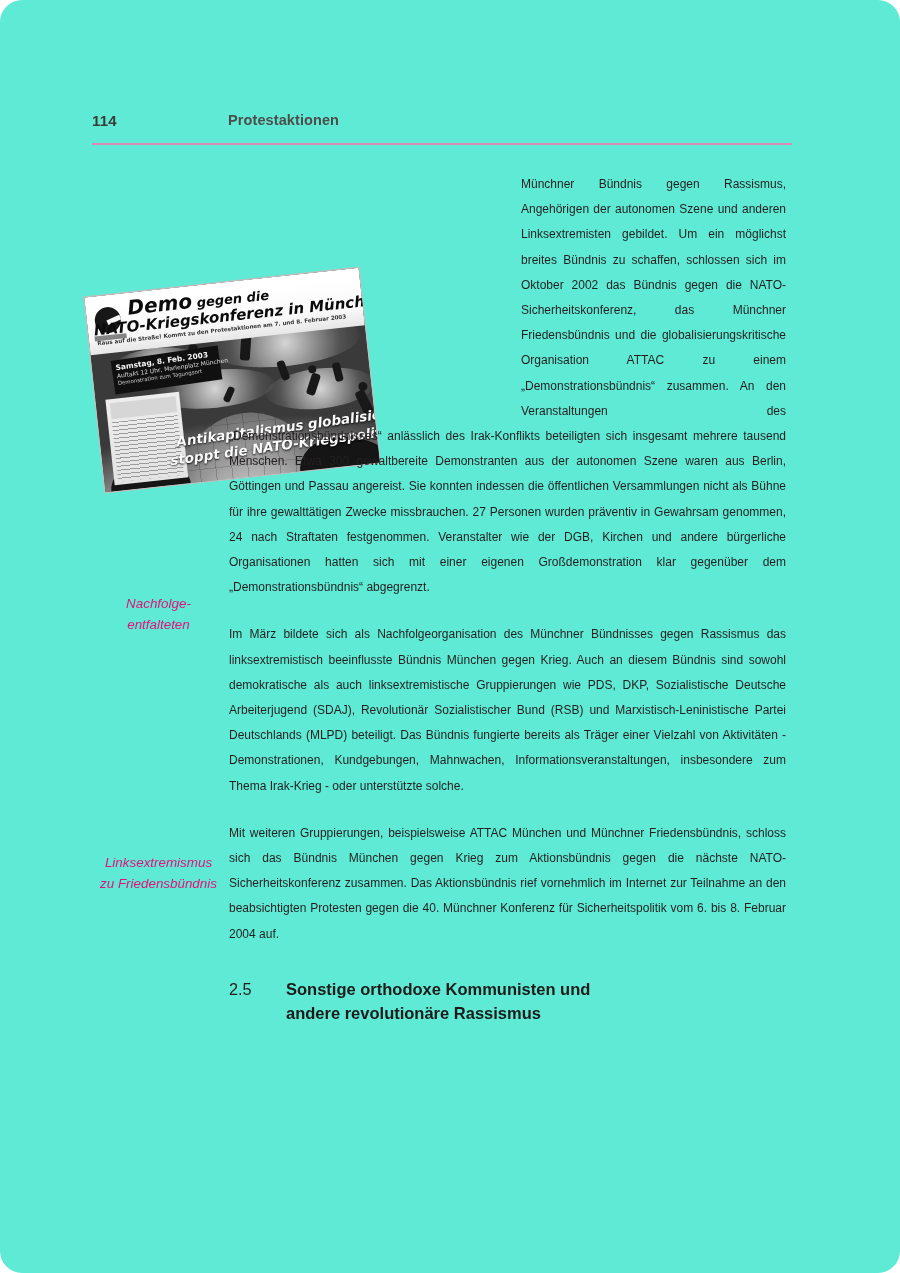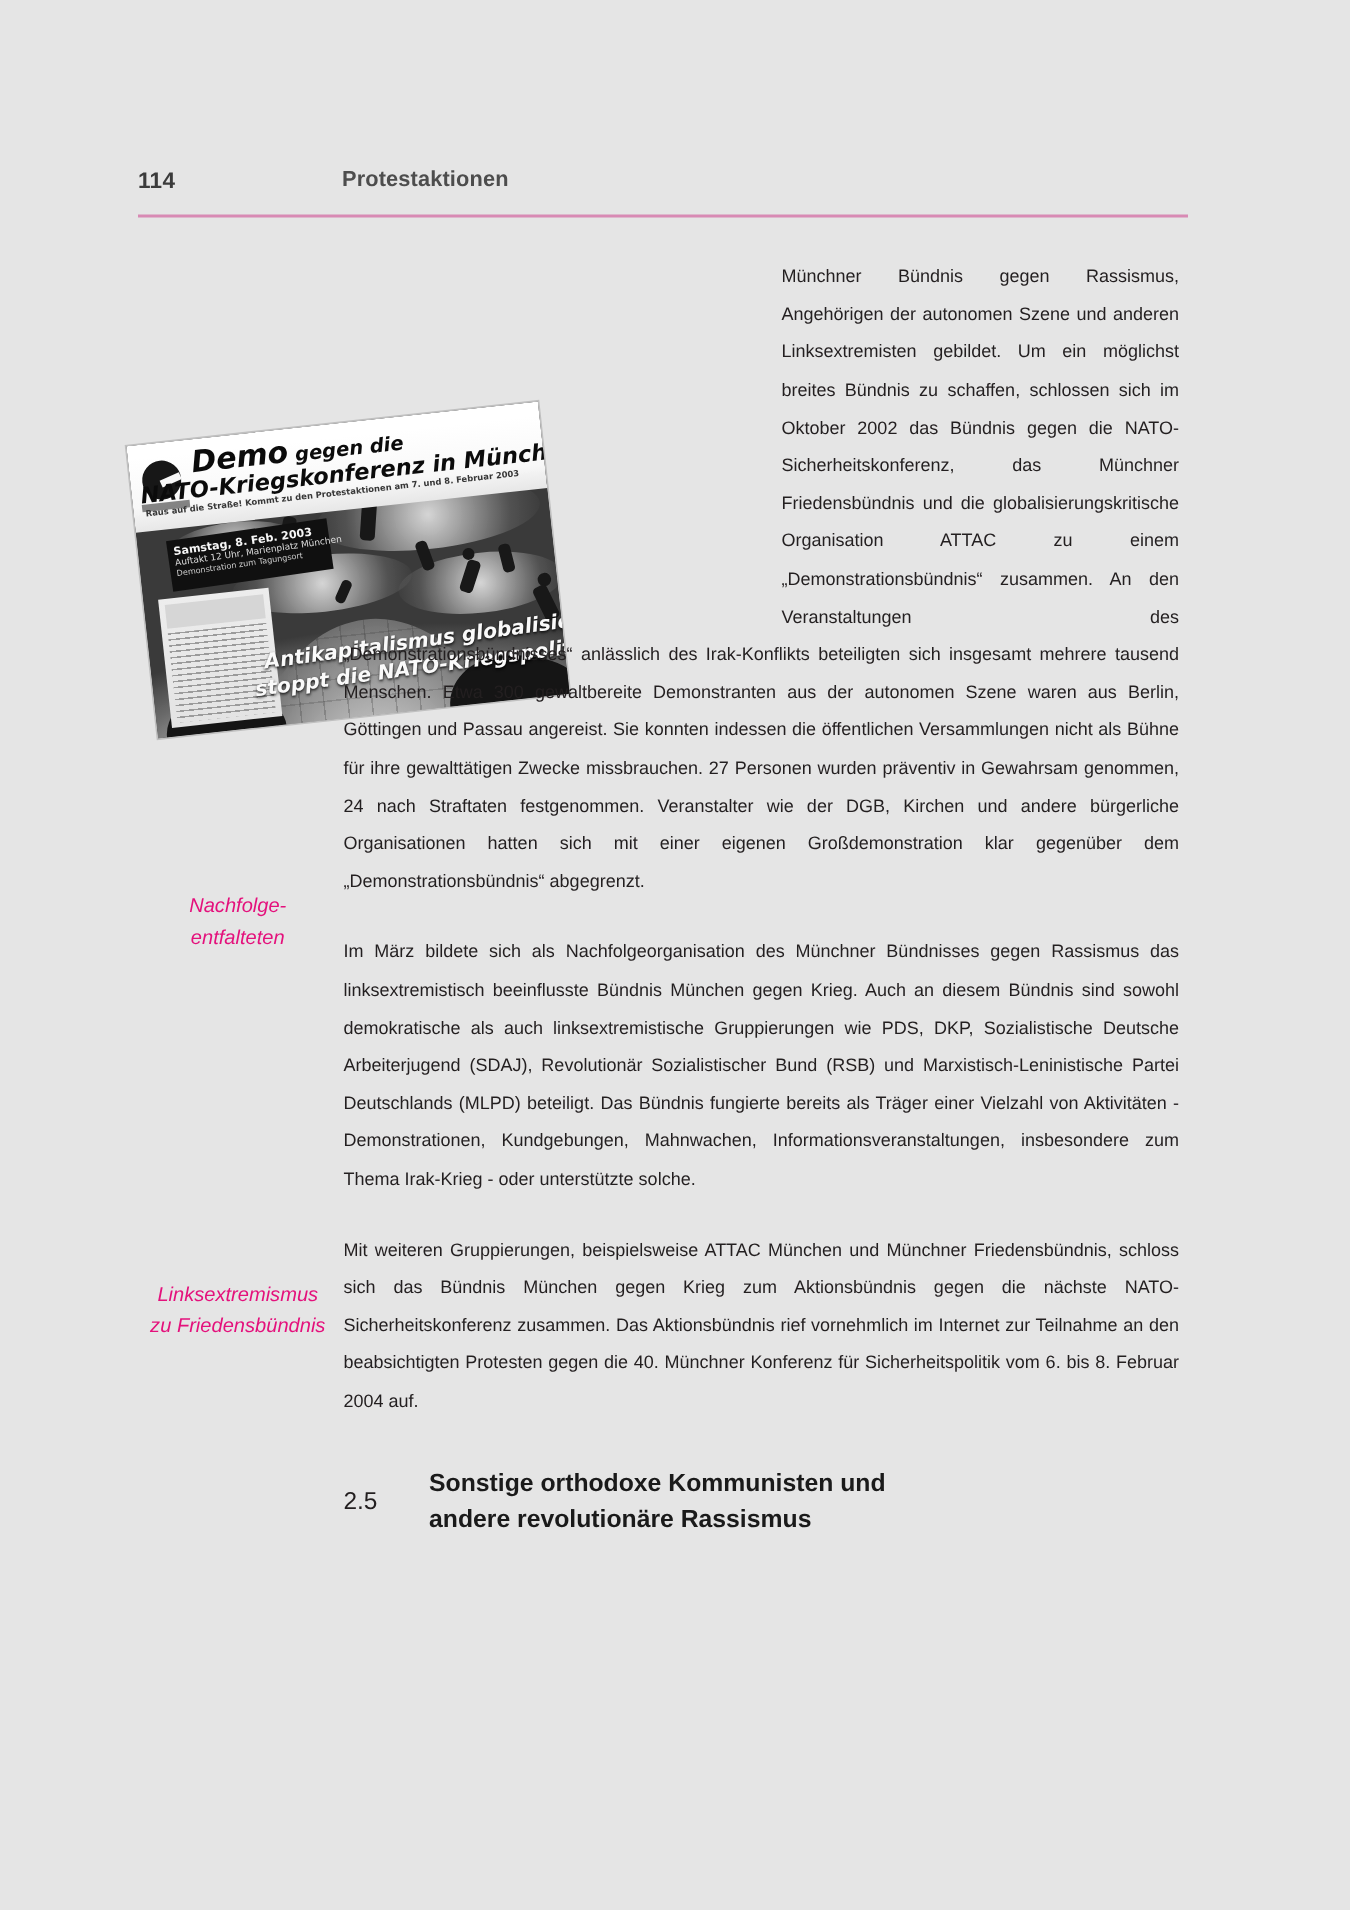--- a/index.html
+++ b/index.html
@@ -12,21 +12,22 @@
     height: 1273px;
     position: relative;
     font-family: "Liberation Sans", sans-serif;
     color: #231f20;
     overflow: hidden;
   }
 
   .page {
     position: absolute;
     inset: 0;
-    background: #e5e5e5;
+    background: #5eead4;
+    border-radius: 22px;
   }
 
   
   .header {
     position: absolute;
     left: 92px;
     top: 112px;
     width: 700px;
     height: 26px;
   }
@@ -101,21 +102,21 @@
     font-style: italic;
     color: #e4117c;
     text-align: center;
   }
   #note-nachfolge { top: 594px; }
   #note-zusammen { top: 853px; }
 
   
   .section-head {
     display: flex;
-    align-items: center;
+    align-items: flex-start;
     gap: 0;
   }
   .sec-num {
     width: 57px;
     flex: 0 0 57px;
     font-size: 16.3px;
     line-height: 24px;
     color: #231f20;
   }
   .sec-title {

